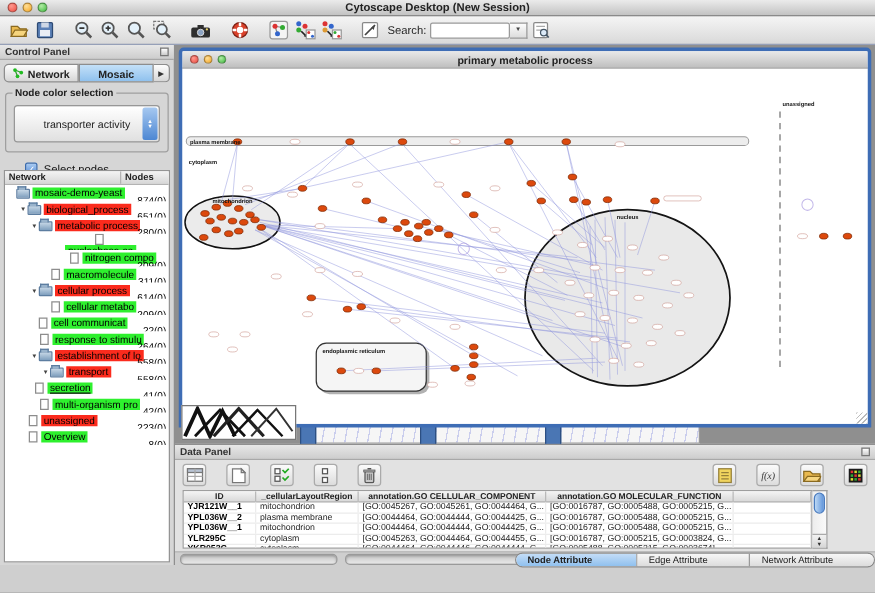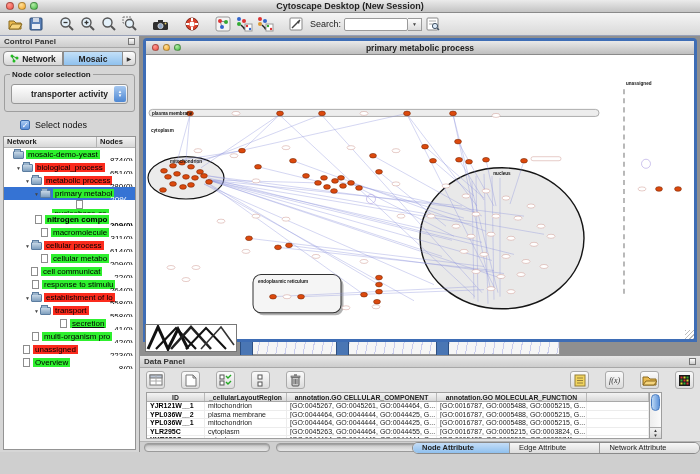--- a/index.html
+++ b/index.html
@@ -37,22 +37,22 @@
   .float-icon { width:7px; height:7px; border:1px solid #777; background:linear-gradient(#fff,#ccc); }
   .cp-tabs { display:flex; margin:3px 3px 0 3px; height:15px; }
   .cp-tab { flex:1; display:flex; align-items:center; justify-content:center; gap:3px; font-size:8.5px; font-weight:bold;
     border:1px solid #8d8d8d; background:linear-gradient(#fdfdfd,#d6d6d6); color:#222; }
   .cp-tab:first-child { border-radius:4px 0 0 4px; }
   .cp-tab.active { background:linear-gradient(#c3e0f8,#8fc1ee); }
   .cp-tab-more { width:13px; border:1px solid #8d8d8d; border-left:none; border-radius:0 4px 4px 0;
     background:linear-gradient(#fdfdfd,#d6d6d6); font-size:6px; display:flex; align-items:center; justify-content:center; color:#333; }
   .groupbox { margin:8px 4px 0 4px; border:1px solid #9f9f9f; border-radius:3px; padding:9px 6px 7px 6px; position:relative; }
   .group-label { position:absolute; top:-5px; left:5px; background:#d6d6d6; padding:0 2px; font-size:8px; font-weight:bold; color:#222; }
-  .combo { height:20px; border:1px solid #979797; border-radius:3px; background:linear-gradient(#ffffff,#e0e0e0);
-    position:relative; display:flex; align-items:center; justify-content:center; font-size:8.5px; font-weight:bold; color:#222; }
+  .combo { height:30px; border:1px solid #979797; border-radius:3px; background:linear-gradient(#ffffff,#e0e0e0);
+    position:relative; display:flex; align-items:center; justify-content:center; font-size:8.5px; font-weight:normal; color:#222; }
   .combo-btn { position:absolute; right:1px; top:1px; bottom:1px; width:12px; border-radius:2px;
     background:linear-gradient(#a6c8f0,#4d87d3); color:#fff; font-size:4.5px; line-height:4px;
     display:flex; flex-direction:column; align-items:center; justify-content:center; }
   .check-row { display:flex; align-items:center; gap:5px; margin:8px 0 0 20px; font-size:9px; color:#111; }
   .checkbox { width:10px; height:10px; border-radius:2px; border:1px solid #3b6cae;
     background:linear-gradient(#a9cbf2,#5b8fd8); color:#fff; font-size:8px; line-height:9px; text-align:center; }
 
   .tree-panel { position:absolute; left:3px; right:3px; top:100px; bottom:2px; border:1px solid #949494; background:#fff;
     display:flex; flex-direction:column; overflow:hidden; }
   .tree-header { height:11px; flex:none; display:flex; font-size:7.5px; font-weight:bold; color:#222;
@@ -319,33 +319,27 @@
               <span class="folder-ic"></span>
               <span class="tree-label hl-red">biological_process</span>
               <span class="tree-count">651(0)</span>
             </div>
             <div class="tree-row" style="padding-left: 20px;">
               <span class="tw-arrow">▼</span>
               <span class="folder-ic"></span>
               <span class="tree-label hl-red">metabolic process</span>
               <span class="tree-count">280(0)</span>
             </div>
-            <div class="tree-row selected" style="padding-left: 29px;">
-              <span class="tw-arrow">▼</span>
-              <span class="folder-ic"></span>
-              <span class="tree-label hl-green">primary metabol</span>
-              <span class="tree-count">209(...</span>
-            </div>
             <div class="tree-row" style="padding-left: 22px; flex-direction: column;">
               <span class="tw-arrow"></span>
               <span class="file-ic"></span>
               <span class="tree-label hl-green">nucleobase-co</span>
               <span class="tree-count">209(0)</span>
             </div>
-            <div class="tree-row" style="padding-left: 23px; font-weight: bold;">
+            <div class="tree-row" style="padding-left: 44px;">
               <span class="tw-arrow"></span>
               <span class="file-ic"></span>
               <span class="tree-label hl-green">nitrogen compo</span>
               <span class="tree-count">209(0)</span>
             </div>
             <div class="tree-row" style="padding-left: 29px;">
               <span class="tw-arrow"></span>
               <span class="file-ic"></span>
               <span class="tree-label hl-green">macromolecule</span>
               <span class="tree-count">311(0)</span>
@@ -379,21 +373,21 @@
               <span class="folder-ic"></span>
               <span class="tree-label hl-red">establishment of lo</span>
               <span class="tree-count">558(0)</span>
             </div>
             <div class="tree-row" style="padding-left: 29px;">
               <span class="tw-arrow">▼</span>
               <span class="folder-ic"></span>
               <span class="tree-label hl-red">transport</span>
               <span class="tree-count">558(0)</span>
             </div>
-            <div class="tree-row" style="padding-left: 48px; text-decoration: underline;">
+            <div class="tree-row" style="padding-left: 16px; text-decoration: underline;">
               <span class="tw-arrow"></span>
               <span class="file-ic"></span>
               <span class="tree-label hl-green">secretion</span>
               <span class="tree-count">41(0)</span>
             </div>
             <div class="tree-row" style="padding-left: 20px; text-align: right;">
               <span class="tw-arrow"></span>
               <span class="file-ic"></span>
               <span class="tree-label hl-green">multi-organism pro</span>
               <span class="tree-count">42(0)</span>

